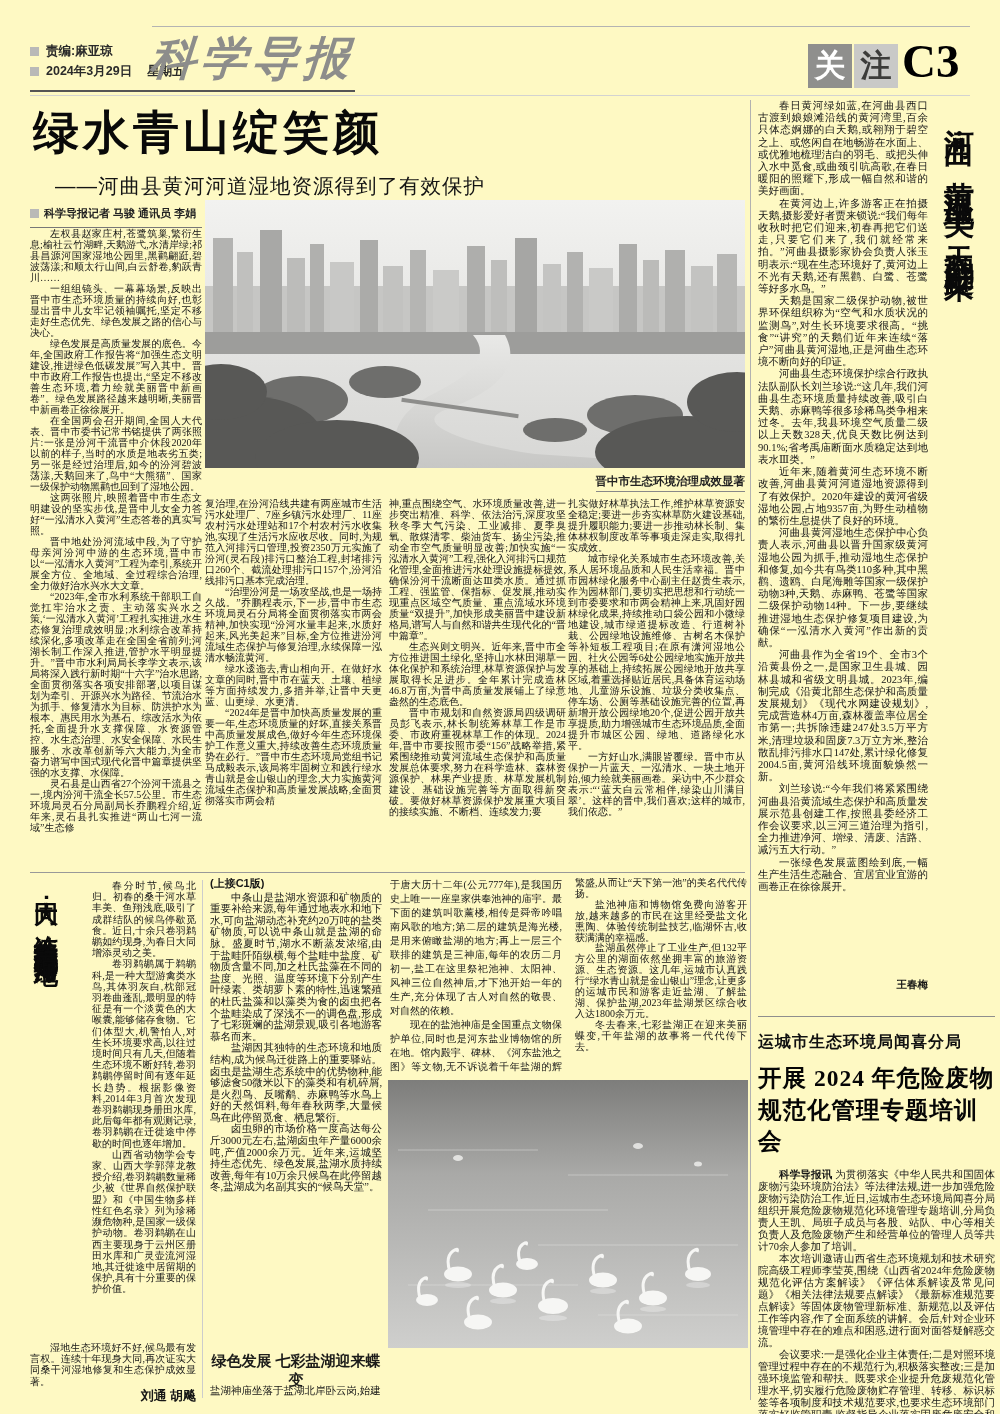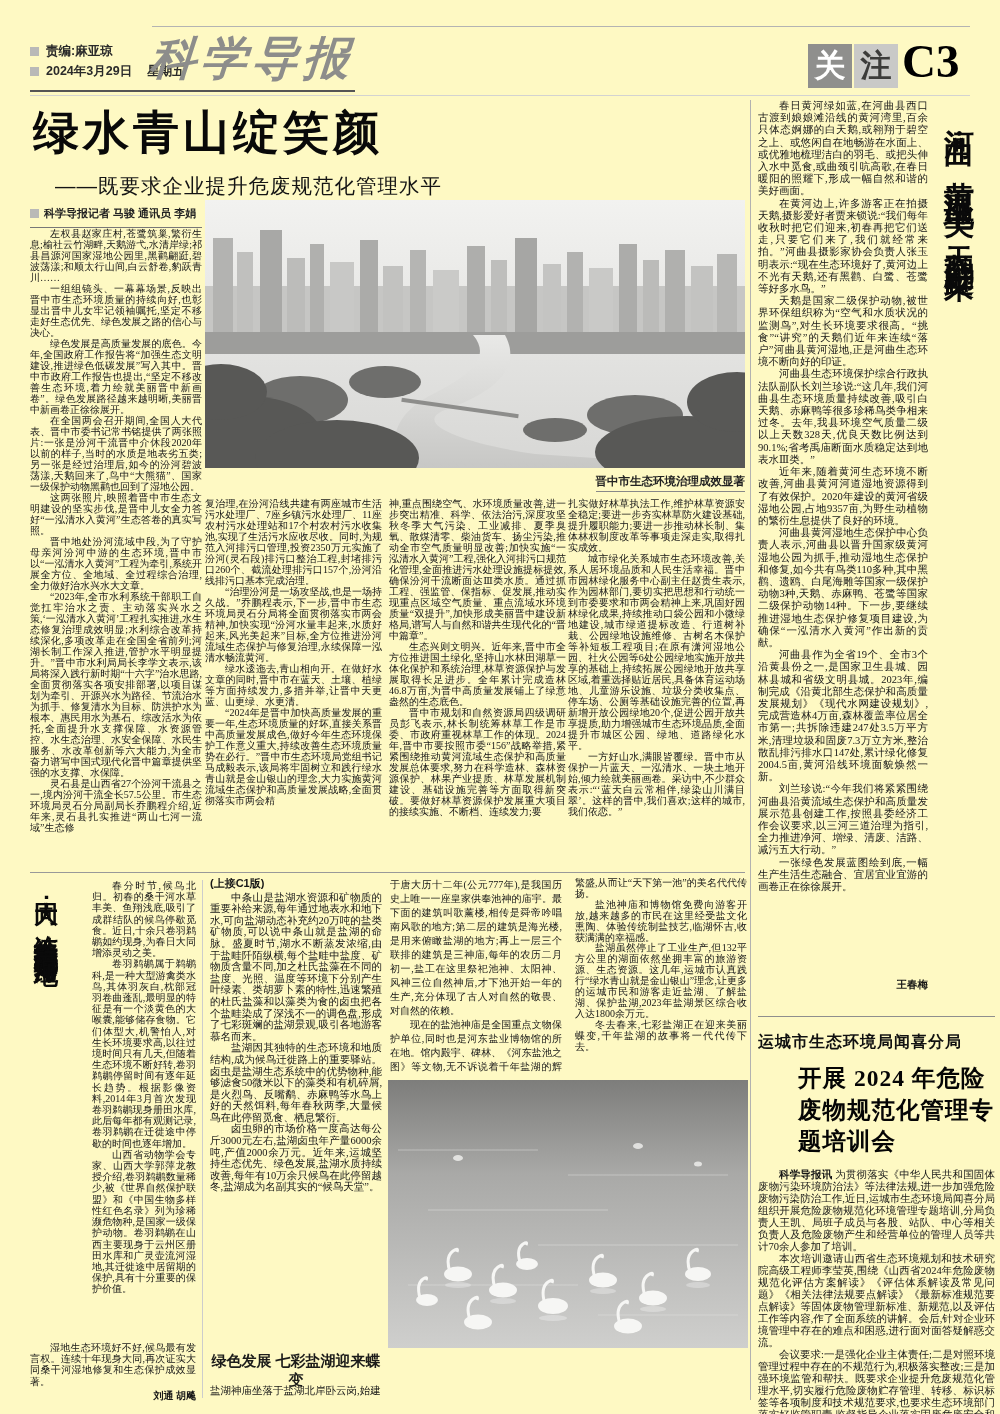--- a/index.html
+++ b/index.html
@@ -42,41 +42,41 @@
   .vdiv-main{left:750px;top:100px;width:1px;height:1300px;background:#b2b2b0;}
   .vdiv-bl{left:202px;top:880px;width:1px;height:518px;background:#ccc;}
   
   .datong{position:absolute;left:30px;top:880px;width:166px;height:518px;}
   .v-head{writing-mode:vertical-rl;text-orientation:upright;font-weight:900;color:#0a0a0a;}
   .datong-head{position:absolute;left:0;top:2px;height:458px;font-size:24px;letter-spacing:2px;
                font-family:"Liberation Sans","DejaVu Sans",sans-serif;}
   .datong-body{position:absolute;left:62px;top:0;width:104px;height:458px;font-size:10px;line-height:11.2px;
                text-align:justify;overflow:hidden;}
   .datong-lower{position:absolute;left:0;top:462px;width:166px;font-size:10px;line-height:11.2px;text-align:justify;}
-  .datong-byline{text-align:right;font-weight:bold;margin-top:3px;font-size:10px;}
+  .datong-byline{text-align:right;font-weight:bold;margin-top:3px;font-size:13px;}
   
   .yanhu-colA{left:210px;top:878px;width:172px;height:468px;font-size:10.5px;line-height:11.6px;}
   .cont-label{font-weight:bold;font-family:"Liberation Sans","DejaVu Sans",sans-serif;font-size:11px;margin-bottom:2px;}
   .yanhu-colB{left:390px;top:878px;width:172px;height:198px;font-size:10px;line-height:14px;}
   .yanhu-colC{left:575px;top:878px;width:172px;height:198px;font-size:10px;line-height:10.9px;}
   .yanhu-subhead{position:absolute;left:210px;top:1352px;width:172px;text-align:center;font-weight:900;font-size:15px;
                  font-family:"Liberation Sans","DejaVu Sans",sans-serif;color:#1c1c1a;}
   .yanhu-last{position:absolute;left:210px;top:1384px;width:172px;font-size:10.5px;text-align:justify;}
   .swan-photo{left:388px;top:1080px;width:360px;height:268px;}
   
   .hequ{position:absolute;left:758px;top:100px;width:237px;height:914px;}
   .hequ-body{position:absolute;left:0;top:0;width:170px;height:872px;font-size:10.5px;line-height:12.2px;
              text-align:justify;overflow:hidden;}
   .hequ-head{position:absolute;left:180px;top:6px;height:570px;font-size:30px;letter-spacing:6px;}
   .hequ-byline{position:absolute;left:0;top:878px;width:170px;text-align:right;font-weight:bold;font-size:10.5px;}
   .hr-right{left:758px;top:1016px;width:237px;height:1px;background:#8f8f8d;}
   
   .yuncheng{position:absolute;left:758px;top:1032px;width:237px;}
   .yc-kicker{font-weight:bold;font-size:16px;letter-spacing:1px;color:#111;}
-  .yc-headline{font-weight:900;font-size:23.5px;line-height:1.35;letter-spacing:1px;margin-top:10px;color:#050505;margin-left:40px;}
+  .yc-headline{font-weight:900;font-size:23.5px;line-height:1.35;letter-spacing:1px;margin-top:10px;color:#050505;}
   .yc-body{margin-top:11px;font-size:10.5px;line-height:12px;text-align:justify;}
   .lead-bold{font-weight:bold;}
 </style>
 </head>
 <body>
 
 <div class="page">
 
   <div class="rule top-rule"></div>
   <div class="editor-block">
@@ -90,21 +90,21 @@
       <span style="margin-left:8px;">星期五</span>
     </div>
   </div>
   <div class="masthead">科学导报</div>
   <div class="sec-box sec1">关</div>
   <div class="sec-box sec2">注</div>
   <div class="page-no">C3</div>
   <div class="rule header-rule"></div>
 
   <div class="headline sans">绿水青山绽笑颜</div>
-  <div class="subhead sans">——既要求企业提升危废规范化管理水平</div>
+  <div class="subhead sans">——河曲县黄河河道湿地资源得到了有效保护</div>
   <div class="byline-box sans">
     <span class="sq"></span>
     <span>科学导报记者 马骏 通讯员 李娟</span>
   </div>
 
   <div class="photo main-photo">
     <svg width="540" height="268" viewBox="0 0 540 268" xmlns="http://www.w3.org/2000/svg">
       <defs>
         <linearGradient id="sky" x1="0" y1="0" x2="0" y2="1">
           <stop offset="0" stop-color="#f2f2f0"></stop>

